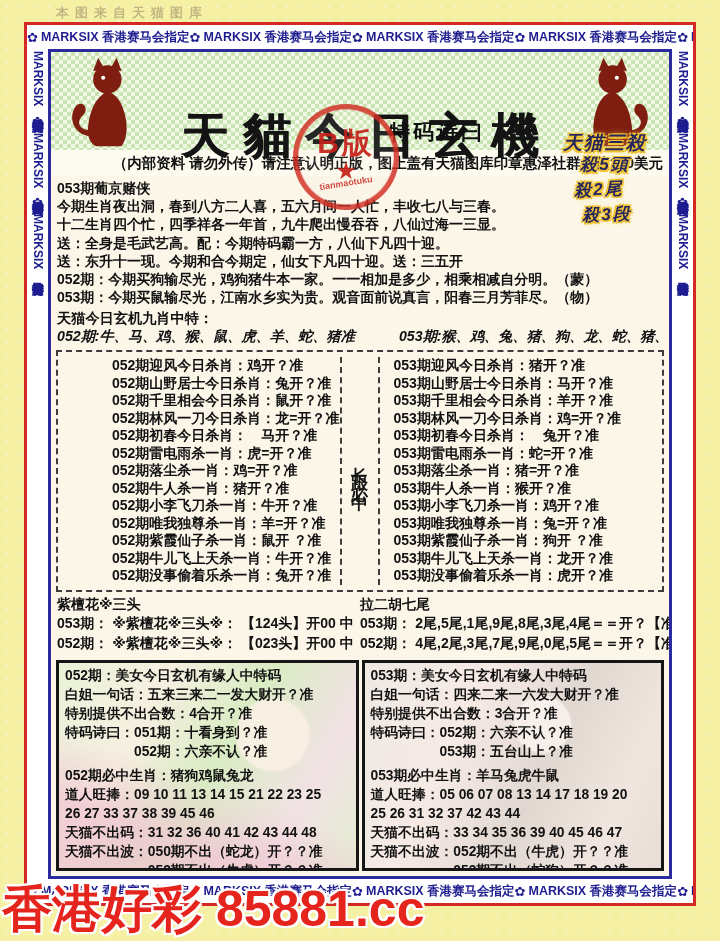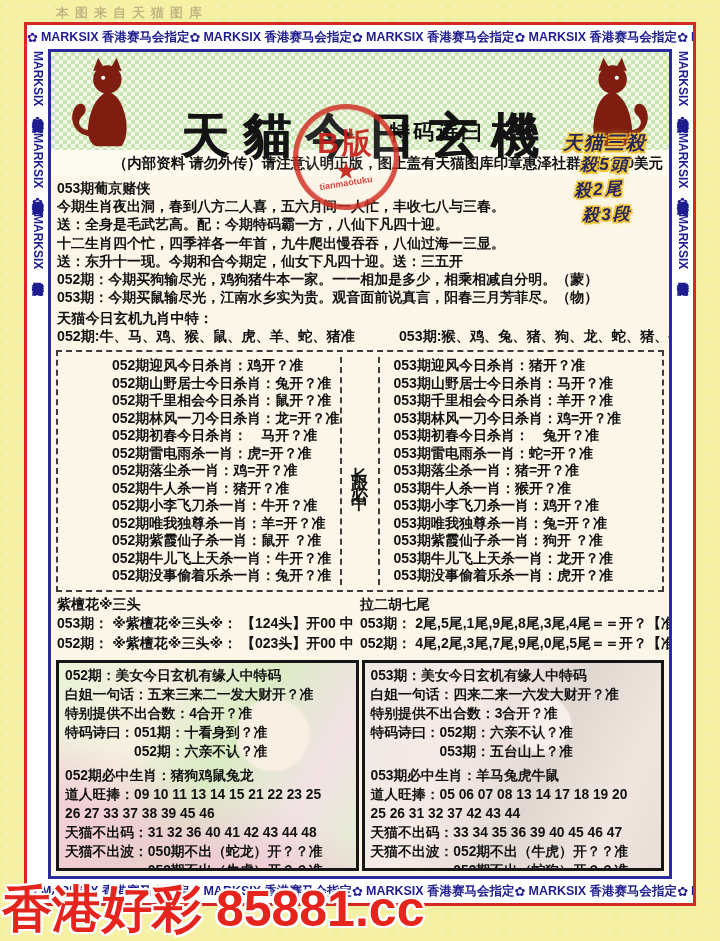--- a/index.html
+++ b/index.html
@@ -92,21 +92,21 @@
   }
   .sha-box .l{
     font-size:17px;line-height:25px;letter-spacing:2px;
     text-shadow:1.5px 1.5px 0 #f0c232,-1.5px -1.5px 0 #f0c232,1.5px -1.5px 0 #f0c232,-1.5px 1.5px 0 #f0c232,0 0 6px #ffd95a;
   }
   .sha-box .l:nth-child(2){transform:translateX(-6px) rotate(-3deg);}
   .sha-box .l:nth-child(3){transform:translateX(2px) rotate(-2deg);}
   .sha-box .l:nth-child(4){transform:translateX(-2px) rotate(-3deg);}
   
   .ninexiao{flex:0 0 38px;padding:2px 6px 0;font-size:14.2px;font-weight:700;line-height:18px;white-space:nowrap;}
-  .ninexiao .row{display:flex;gap:44px;}
+  .ninexiao .row{display:flex;gap:44px;font-style:italic;}
   
   .killbox{
     flex:0 0 240px;margin:3px 5px 0;border:2px dashed #3c3c3c;display:flex;
     box-sizing:border-box;padding:5px 0;
   }
   .kill-col{font-size:14px;font-weight:700;line-height:17.5px;white-space:nowrap;}
   .kill-col.left{flex:0 0 278px;padding-left:54px;box-sizing:border-box;}
   .kill-col.right{flex:1;padding-left:14px;}
   .kill-mid{
     flex:0 0 36px;border-left:2px dashed #3c3c3c;border-right:2px dashed #3c3c3c;
@@ -229,22 +229,22 @@
           <div class="t">天猫三殺</div>
           <div>
               <div class="l">殺5頭</div>
               <div class="l">殺2尾</div>
               <div class="l">殺3段</div>
             </div>
         </div>
         <div class="heading">053期葡京赌侠</div>
         <div>
             <div class="line">今期生肖夜出洞，春到八方二人喜，五六月间一人忙，丰收七八与三春。</div>
+            <div class="line">十二生肖四个忙，四季祥各一年首，九牛爬出慢吞吞，八仙过海一三显。</div>
             <div class="line">送：全身是毛武艺高。配：今期特码霸一方，八仙下凡四十迎。</div>
-            <div class="line">十二生肖四个忙，四季祥各一年首，九牛爬出慢吞吞，八仙过海一三显。</div>
             <div class="line">送：东升十一现。今期和合今期定，仙女下凡四十迎。送：三五开</div>
             <div class="line">052期：今期买狗输尽光，鸡狗猪牛本一家。一一相加是多少，相乘相减自分明。（蒙）</div>
             <div class="line">053期：今期买鼠输尽光，江南水乡实为贵。观音面前说真言，阳春三月芳菲尽。（物）</div>
           </div>
       </div>
 
       <div class="ninexiao">
         <div>天猫今日玄机九肖中特：</div>
         <div class="row">
           <span>052期:牛、马、鸡、猴、鼠、虎、羊、蛇、猪准</span>

